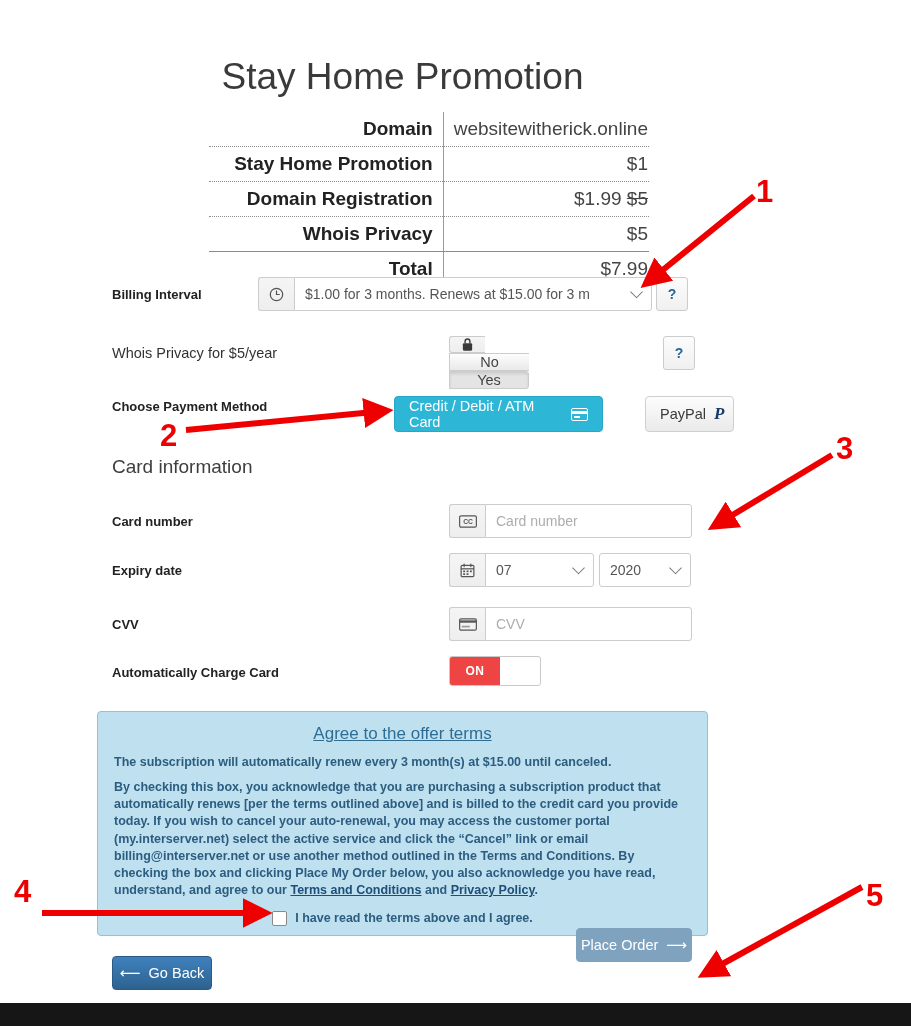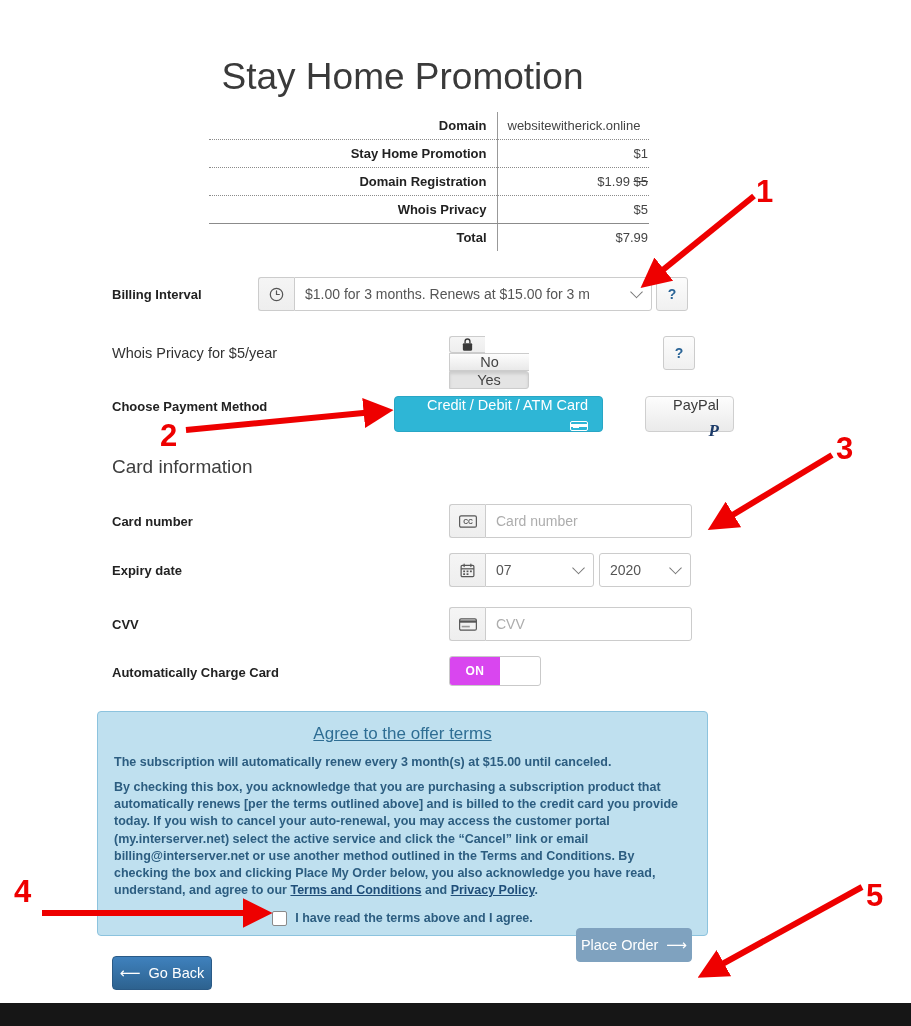--- a/index.html
+++ b/index.html
@@ -19,21 +19,21 @@
     position: absolute; left: 0; top: 56px; width: 805px;
     text-align: center;
     font-size: 37px; font-weight: 400; color: #3a3a3a;
     letter-spacing: 0px;
   }
 
   
   #summary-table {
     position: absolute; left: 209px; top: 112px; width: 440px;
     border-collapse: collapse;
-    font-size: 13px;
+    font-size: 19px;
   }
   #summary-table td { padding: 6px 10px 6px 0; vertical-align: middle; }
   #summary-table tr { }
   #summary-table .lbl {
     text-align: right; font-weight: bold; color: #222; width: 288px;
     border-right: 1px solid #999; padding-right: 10px;
   }
   #summary-table .val {
     text-align: right; color: #444; padding-left: 10px; padding-right: 1px; margin-left: 19px;
   }
@@ -87,22 +87,22 @@
     display:flex; align-items:center; justify-content:center;
     font-size: 14.5px; color: #444;
     background: linear-gradient(#fdfdfd,#e9e9e9);
     border: 1px solid #cccccc; border-right: none;
   }
   .seg .btn.last { border-right: 1px solid #cccccc; border-radius: 0 3px 3px 0; }
   .seg .btn.active { background: #e4e4e4; background-image:none; box-shadow: inset 0 2px 3px rgba(0,0,0,.10); }
 
   
   .pm-btn {
-    height: 36px; padding: 0 14px; display:flex; align-items:flex-end; gap:8px;
-    border-radius: 4px; font-size: 14.5px; flex-direction: column;
+    height: 36px; padding: 16px 14px; display:flex; align-items:center; gap:8px;
+    border-radius: 4px; font-size: 14.5px;
   }
   .pm-btn.primary { background:#2eb6d6; border:1px solid #28a6c5; color:#ffffff; }
   .pm-btn.plain {
     background: linear-gradient(#fdfdfd,#eaeaea); border:1px solid #cfcfcf; color:#3a3a3a;margin-left:40px;
   }
   .card-glyph {
     width:18px; height:13px; border:1.6px solid currentColor; border-radius:2px;
     position:relative; display:inline-block;
   }
   .card-glyph::before { content:""; position:absolute; left:0; right:0; top:2px; height:3px; background: currentColor; }
@@ -112,21 +112,21 @@
   #card-information-heading {
     position:absolute; left:112px; top:456px; font-size:19px; color:#3e3e3e; font-weight:400;
   }
 
   
   .toggle {
     position:absolute; width:92px; height:30px; border:1px solid #c9c9c9; border-radius:3px;
     background:#fff; overflow:hidden; display:flex;
   }
   .toggle .on {
-    width:50px; background:#d946ef; color:#fff; font-size:12px; font-weight:bold;
+    width:50px; background:#ef4444; color:#fff; font-size:12px; font-weight:bold;
     display:flex; align-items:center; justify-content:center; letter-spacing:.5px;
   }
 
   
   #terms-box {
     position:absolute; left:97px; top:711px; width:611px; height:225px;
     background:#bfe0ef; border:1px solid #8cc3de; border-radius:4px;
     padding: 12px 16px 10px 16px;
     color:#2c5d80;
   }

